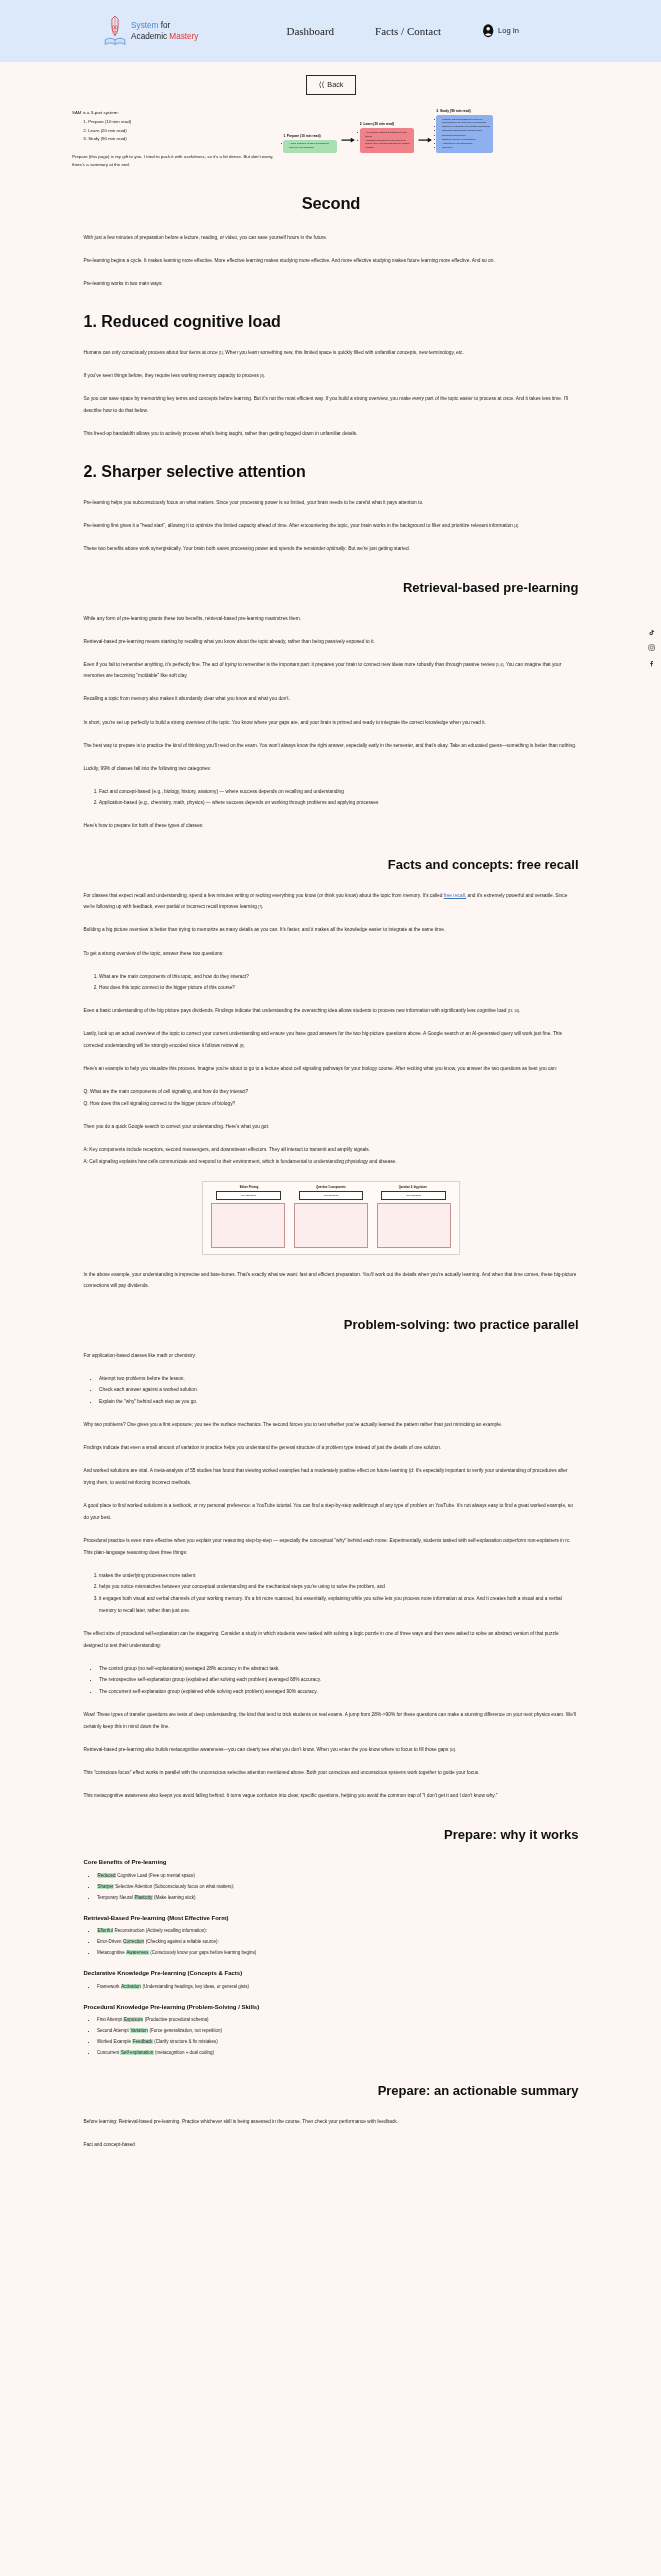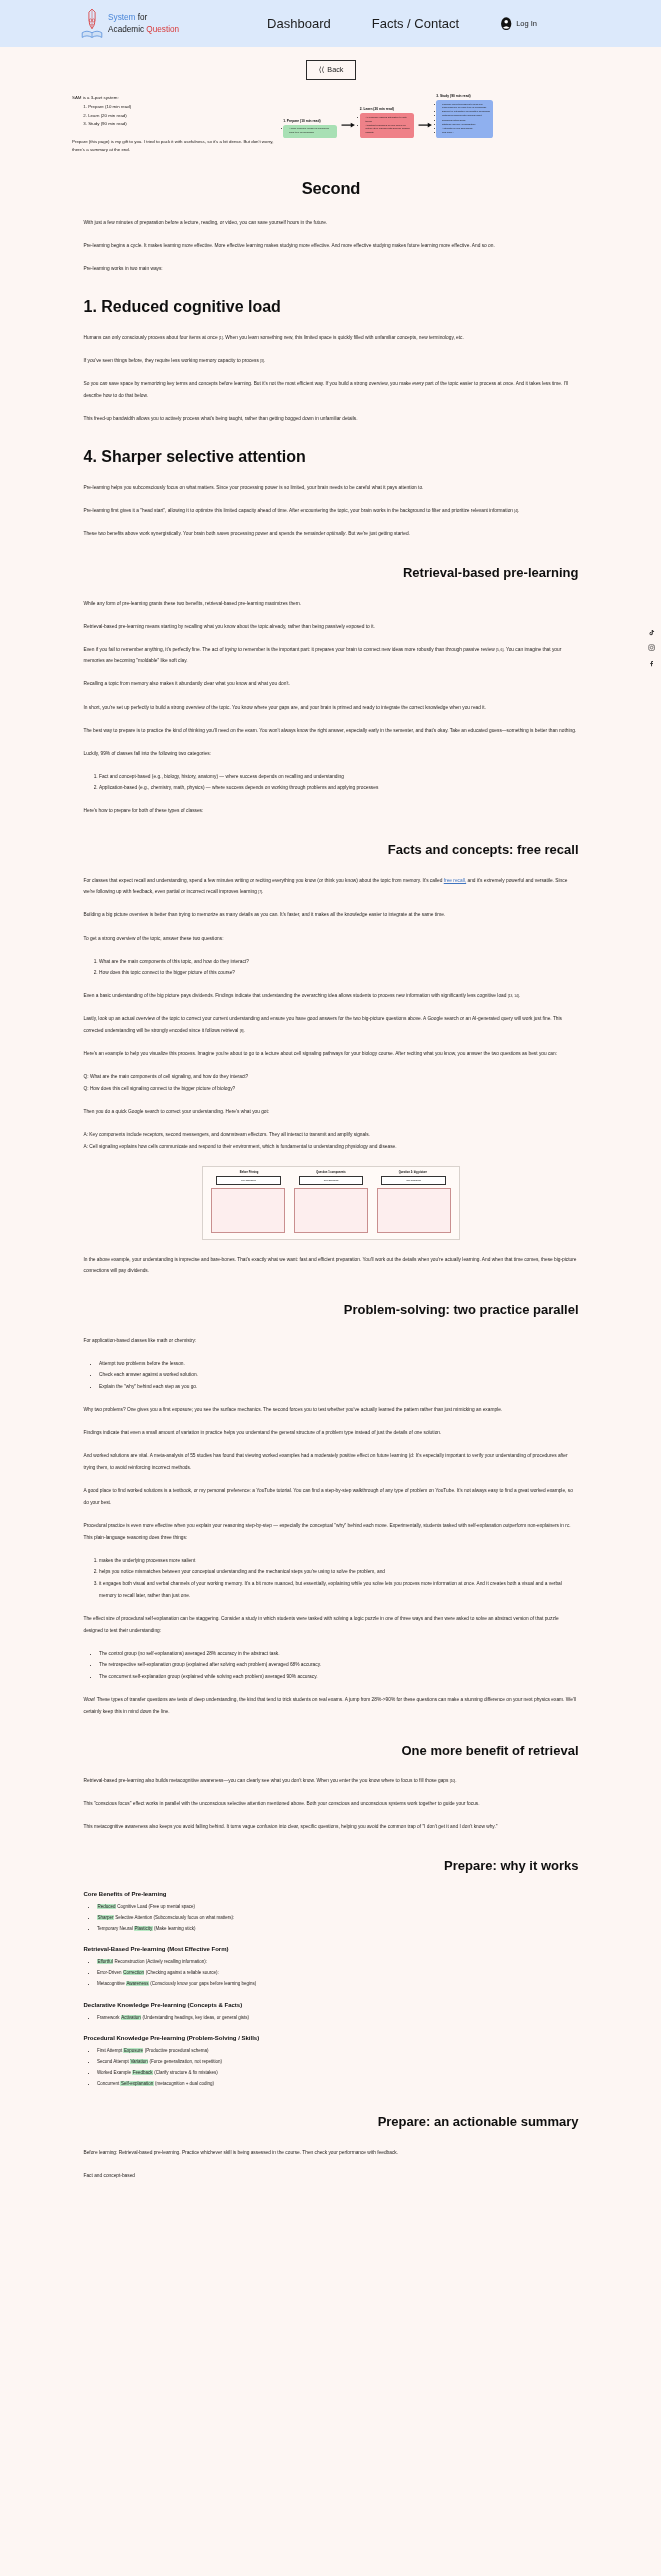--- a/index.html
+++ b/index.html
@@ -6,25 +6,26 @@
   html, body {
     width: 662px;
     background: #fdf6f3;
     font-family: "Liberation Sans", sans-serif;
   }
   body { overflow-x: hidden; }
 
   
   .site-header {
     width: 100%;
-    height: 47px;
+    height: 62px;
     background: #dce9fb;
     display: flex;
     align-items: center;
     position: relative;
+    padding-left: 23px;
   }
   .brand {
     display: flex;
     align-items: center;
     margin-left: 80px;
     gap: 4.1px;
   }
   .brand-logo { width: 24px; height: 32px; flex: 0 0 auto; }
   .brand-text { line-height: 1.38; }
   .brand-line1 { font-size: 8.2px; }
@@ -35,21 +36,22 @@
 
   .nav {
     display: flex;
     align-items: center;
     gap: 41px;
     margin-left: 88px;
   }
   .nav a {
     color: #1c1c1c;
     text-decoration: none;
-    font-size: 13px;
+    font-size: 11px;
+    font-family: Liberation Serif, serif;
   }
   .login {
     display: flex;
     align-items: center;
     gap: 3.6px;
     margin-left: 41px;
   }
   .avatar-icon { width: 12.4px; height: 13.4px; }
   .login span { font-size: 7.5px; color: #1c1c1c; }
 
@@ -250,21 +252,21 @@
       <path d="M23 2 L29 8 L29 22 Q29 34 23 40 Q17 34 17 22 L17 8 Z" fill="none" stroke="#d93a3a" stroke-width="1.6"></path>
       <path d="M23 4 L23 40" stroke="#d93a3a" stroke-width="1"></path>
       <ellipse cx="20" cy="24" rx="2.3" ry="3" fill="none" stroke="#d93a3a" stroke-width="1.2"></ellipse>
       <ellipse cx="26" cy="24" rx="2.3" ry="3" fill="none" stroke="#d93a3a" stroke-width="1.2"></ellipse>
       <path d="M18 30 Q23 36 28 30" fill="none" stroke="#d93a3a" stroke-width="1.1"></path>
       <path d="M4 48 Q13 42 23 48 Q33 42 42 48 L42 57 Q33 51 23 57 Q13 51 4 57 Z" fill="#cfe0f5" stroke="#4a86d8" stroke-width="1.4"></path>
       <path d="M23 48 L23 57" stroke="#4a86d8" stroke-width="1.2"></path>
     </svg>
     <div class="brand-text">
       <div class="brand-line1"><span class="brand-blue">System</span><span class="brand-dark"> for</span></div>
-      <div class="brand-line2"><span class="brand-dark">Academic </span><span class="brand-red">Question</span></div>
+      <div class="brand-line2"><span class="brand-dark">Academic </span><span class="brand-red">Mastery</span></div>
     </div>
   </div>
 
   <nav class="nav">
     <a href="#">Dashboard</a>
     <a href="#">Facts / Contact</a>
   </nav>
 
   <div class="login">
     <svg class="avatar-icon" viewBox="0 0 24 26">
@@ -348,21 +350,21 @@
   <h2 class="sec">1. Reduced cognitive load</h2>
 
   <p class="body"><span>Humans can only consciously process about four items at once </span><span class="ref">[1]</span><span>. When you learn something new, this limited space is quickly filled with unfamiliar concepts, new terminology, etc.</span></p>
 
   <p class="body"><span>If you've seen things before, they require less working memory capacity to process </span><span class="ref">[3]</span><span>.</span></p>
 
   <p class="body"><span>So you </span><em>can</em><span> save space by memorizing key terms and concepts before learning. But it's not the most efficient way. If you build a strong overview, you make </span><em>every</em><span> part of the topic easier to process at once. And it takes less time. I'll describe how to do that below.</span></p>
 
   <p class="body">This freed-up bandwidth allows you to actively process what's being taught, rather than getting bogged down in unfamiliar details.</p>
 
-  <h2 class="sec">4. Sharper selective attention</h2>
+  <h2 class="sec">2. Sharper selective attention</h2>
 
   <p class="body">Pre-learning helps you subconsciously focus on what matters. Since your processing power is so limited, your brain needs to be careful what it pays attention to.</p>
   <p class="body"><span>Pre-learning first gives it a "head start", allowing it to optimize this limited capacity ahead of time. After encountering the topic, your brain works in the background to filter and prioritize relevant information </span><span class="ref">[4]</span><span>.</span></p>
   <p class="body"><span>These two benefits above work synergistically. Your brain both </span><em>saves</em><span> processing power and spends the remainder </span><em>optimally</em><span>. But we're just getting started.</span></p>
 
   <h2 class="sec-lg">Retrieval-based pre-learning</h2>
 
   <p class="body">While any form of pre-learning grants these two benefits, retrieval-based pre-learning maximizes them.</p>
   <p class="body">Retrieval-based pre-learning means starting by recalling what you know about the topic already, rather than being passively exposed to it.</p>
   <p class="body"><span>Even if you fail to remember anything, it's perfectly fine. The act of </span><em>trying</em><span> to remember is the important part: it prepares your brain to connect new ideas more robustly than through passive review </span><span class="ref">[5, 6]</span><span>. You can imagine that your memories are becoming "moldable" like soft clay.</span></p>
@@ -452,21 +454,20 @@
   <p class="body">The effect size of procedural self-explanation can be staggering. Consider a study in which students were tasked with solving a logic puzzle in one of three ways and then were asked to solve an abstract version of that puzzle designed to test their understanding:</p>
 
   <ul class="body-list">
     <li>The control group (no self-explanations) averaged 28% accuracy in the abstract task.</li>
     <li>The retrospective self-explanation group (explained after solving each problem) averaged 68% accuracy.</li>
     <li>The concurrent self-explanation group (explained while solving each problem) averaged 90% accuracy.</li>
   </ul>
 
   <p class="body">Wow! These types of transfer questions are tests of deep understanding, the kind that tend to trick students on real exams. A jump from 28%-&gt;90% for these questions can make a stunning difference on your next physics exam. We'll certainly keep this in mind down the line.</p>
 
-  <h2 class="sec-lg">One more benefit of retrieval</h2>
 
   <p class="body"><span>Retrieval-based pre-learning also builds metacognitive awareness—you can clearly see what you don't know. When you enter the you know where to focus to fill those gaps </span><span class="ref">[10]</span><span>.</span></p>
   <p class="body">This "conscious focus" effect works in parallel with the unconscious selective attention mentioned above. Both your conscious and unconscious systems work together to guide your focus.</p>
   <p class="body">This metacognitive awareness also keeps you avoid falling behind. It turns vague confusion into clear, specific questions, helping you avoid the common trap of "I don't get it and I don't know why."</p>
 
   <h2 class="sec-lg">Prepare: why it works</h2>
 
   <div class="summary-block">
     <h3>Core Benefits of Pre-learning</h3>
     <ul>

